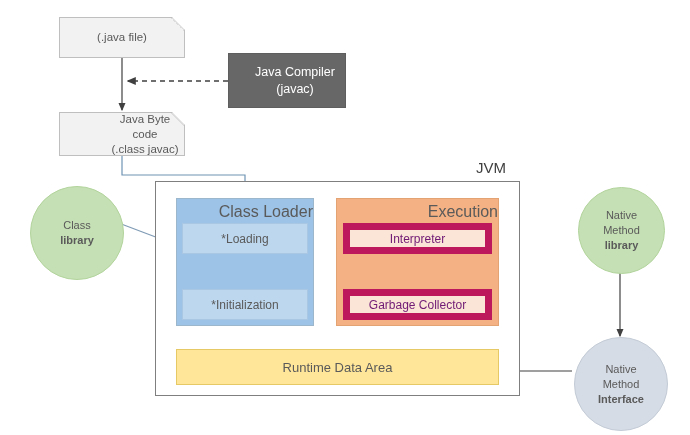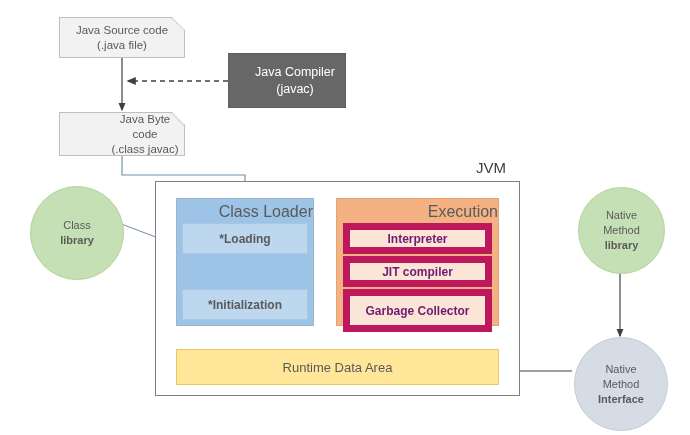--- a/index.html
+++ b/index.html
@@ -20,21 +20,21 @@
   .compiler{
     background:#676767;border:1px solid #5e5e5e;color:#ffffff;
     font-size:12.5px;line-height:17px;
   }
   .jvm-box{position:absolute;border:1px solid #7f7f7f;background:#ffffff;}
   .jvm-label{position:absolute;font-size:15px;color:#404040;}
   .grp{position:absolute;box-sizing:border-box;border:1px solid #9cb6cc;}
   .grp.blue{background:#9dc3e6;}
   .grp.orange{background:#f4b183;}
   .grp-title{position:absolute;left:0;right:0;top:4px;text-align:right;font-size:16px;color:#5a5a5a;}
-  .sub{position:absolute;box-sizing:border-box;display:flex;align-items:center;justify-content:center;font-size:12px;font-weight:bold;}
+  .sub{position:absolute;box-sizing:border-box;display:flex;align-items:center;justify-content:center;font-size:12px;}
   .sub.blue{background:#bdd7ee;border:1px solid #a9c6e2;color:#5a5a5a;}
   .sub.orange{background:#fbe5d6;border:7px solid #be185d;color:#701a75;}
   .rda{position:absolute;box-sizing:border-box;background:#ffe699;border:1px solid #e6c864;
        display:flex;align-items:center;justify-content:center;font-size:13px;color:#5a5a5a;}
   .circle{position:absolute;border-radius:50%;display:flex;flex-direction:column;
           align-items:center;justify-content:center;font-size:11px;line-height:15px;color:#5a5a5a;}
   .circle.green{background:#c5e0b4;border:1px solid #b2d49c;}
   .circle.grey{background:#d6dce5;border:1px solid #c3cbd6;}
   .b{font-weight:bold;}
   svg.wires{position:absolute;left:0;top:0;width:690px;height:435px;pointer-events:none;}
@@ -95,21 +95,20 @@
       <path d="M620,272 L620,336" stroke="#404040" stroke-width="1.2" fill="none" marker-end="url(#ah)"></path>
     </g>
 
     <g>
       <path d="M572,371 L502,371" stroke="#404040" stroke-width="1.2" fill="none" marker-end="url(#ah)"></path>
     </g>
   </svg>
 
   <div class="node doc" style="left:59px;top:17px;width:126px;height:41px;flex-direction:column;">
     <span class="fold"></span>
-    <div>Java Source code</div>
     <div>(.java file)</div>
   </div>
 
   <div class="node compiler" style="left:228px;top:53px;width:118px;height:55px;flex-direction:column;padding-left:16px;">
     <div>Java Compiler</div>
     <div>(javac)</div>
   </div>
 
   <div class="node doc" style="left:59px;top:112px;width:126px;height:44px;flex-direction:column;padding-left:46px;">
     <span class="fold"></span>
@@ -129,24 +128,21 @@
   <div class="sub blue" style="left:182px;top:289px;width:126px;height:31px;">
     <span>*Initialization</span>
   </div>
 
   <div class="grp orange" style="left:336px;top:198px;width:163px;height:128px;border-color:#e3a373;">
     <div class="grp-title">Execution</div>
   </div>
   <div class="sub orange" style="left:343px;top:223px;width:149px;height:31px;">
     <span>Interpreter</span>
   </div>
-  <div class="sub orange" style="left:343px;top:256px;width:149px;height:31px;">
-    <span>JIT compiler</span>
-  </div>
-  <div class="sub orange" style="left:343px;top:289px;width:149px;height:43px;">
+  <div class="sub orange" style="left:343px;top:289px;width:149px;height:31px;">
     <span>Garbage Collector</span>
   </div>
 
   <div class="rda" style="left:176px;top:349px;width:323px;height:36px;">
     <span>Runtime Data Area</span>
   </div>
 
   <div class="circle green" style="left:30px;top:186px;width:92px;height:92px;">
     <div>Class</div>
     <div class="b">library</div>

